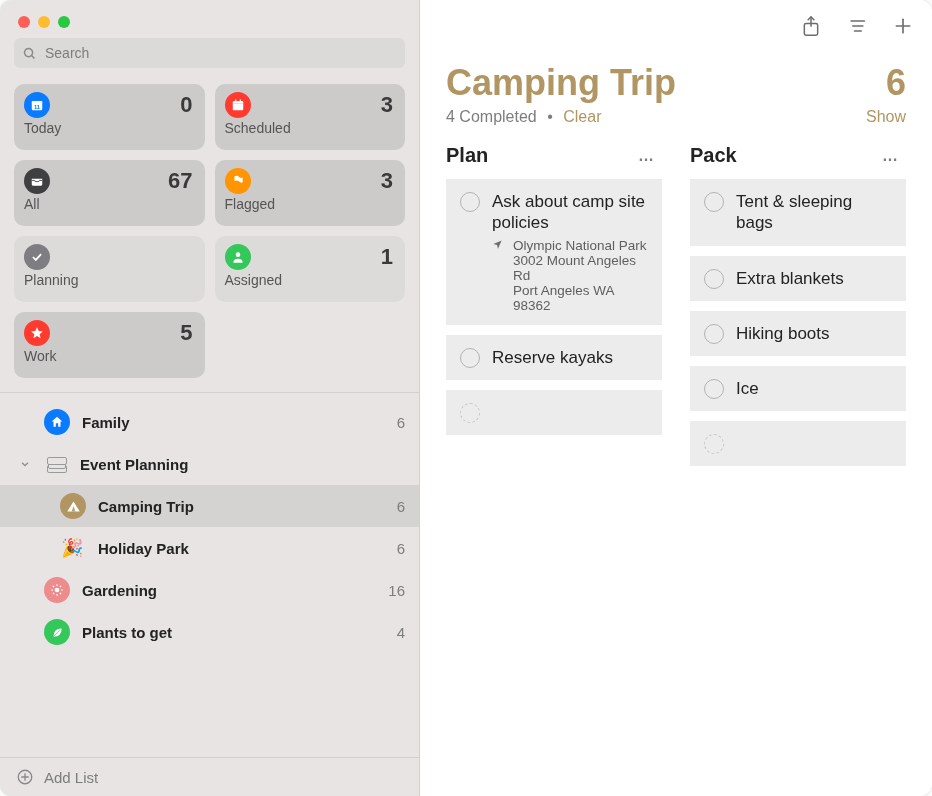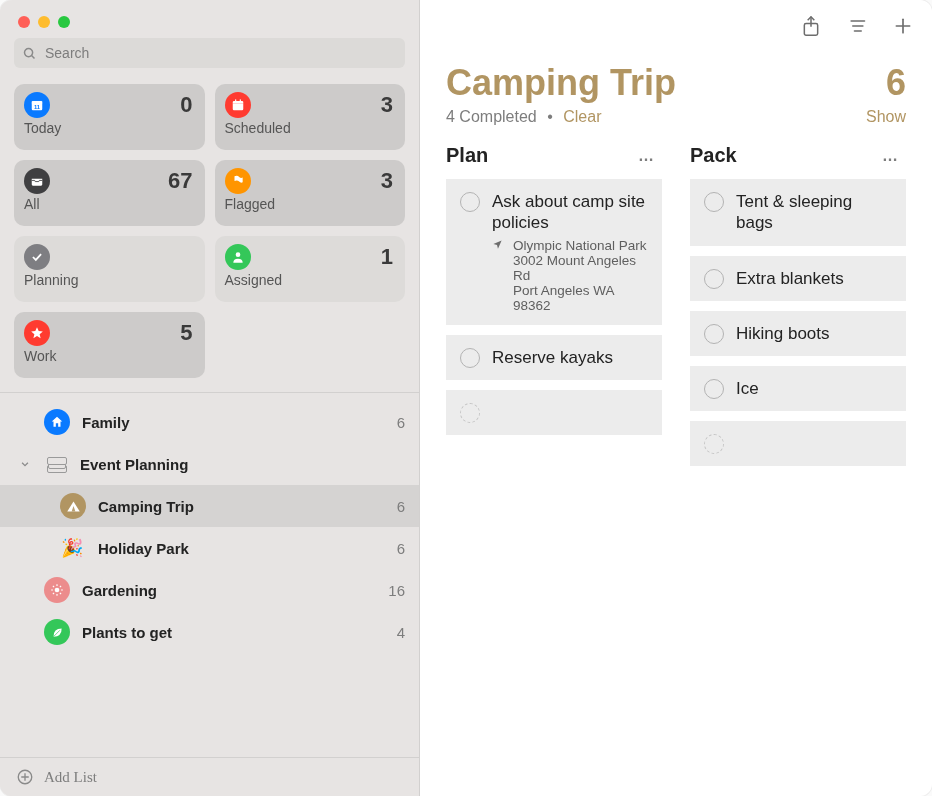--- a/index.html
+++ b/index.html
@@ -150,21 +150,20 @@
   }
   .list-row.group .name { font-weight:600; }
   .footer {
     border-top: 1px solid var(--divider);
     display:flex; align-items:center; gap:10px;
     padding: 10px 16px;
     color: var(--text-muted);
     font-size:15px;
     cursor:pointer;
     background: var(--bg-sidebar);
-    font-family: Liberation Serif, serif;
   }
 
   
   .main {
     flex:1;
     background: var(--bg-main);
     display:flex;
     flex-direction:column;
   }
   .toolbar {

